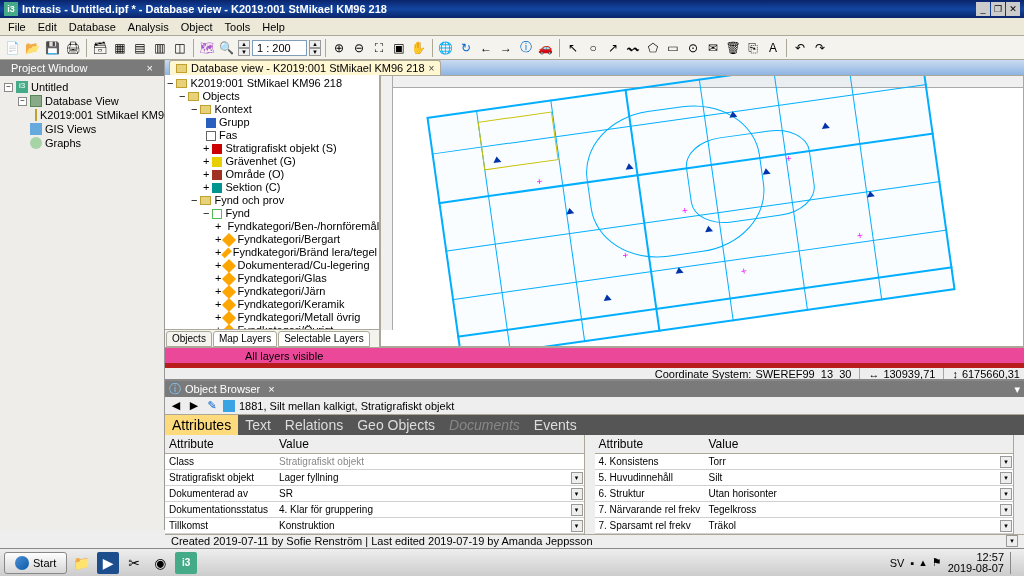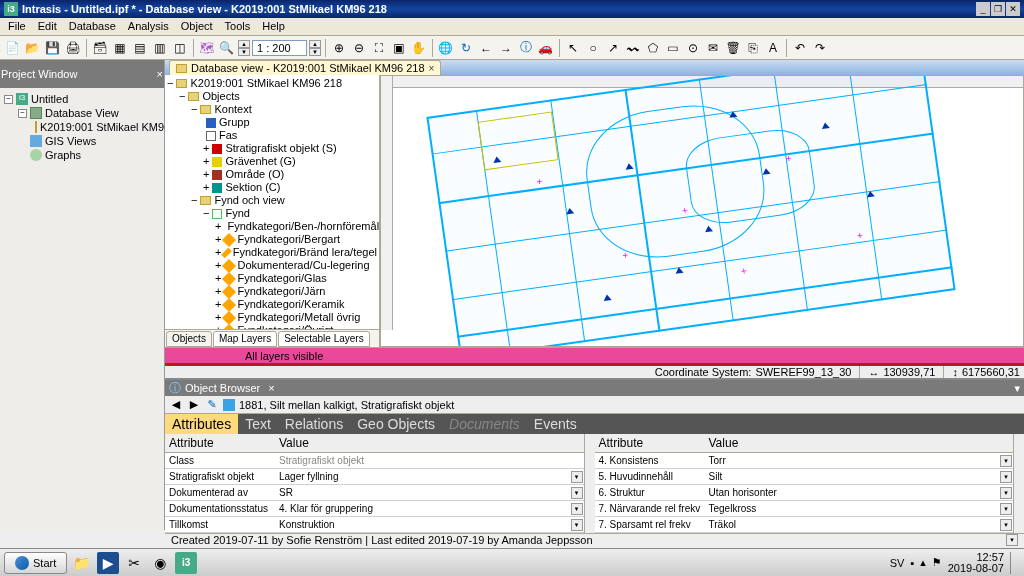--- a/index.html
+++ b/index.html
@@ -6,35 +6,35 @@
 body { width:1024px; height:576px; overflow:hidden; background:#eee; position:relative; }
 
 
 .titlebar { height:18px; background:linear-gradient(180deg,#0a246a,#1346a0,#0a246a); color:#fff; display:flex; align-items:center; padding:0 4px; }
 .titlebar .icon { width:14px; height:14px; background:#4a8; margin-right:4px; display:inline-flex; align-items:center; justify-content:center; font-size:9px; font-weight:bold; }
 .titlebar .title { flex:1; font-weight:bold; }
 .titlebar .winbtns { display:flex; gap:1px; }
 .titlebar .winbtn { width:14px; height:14px; background:#ccc; color:#000; display:flex; align-items:center; justify-content:center; font-size:9px; }
 
 
-.menubar { height:18px; background:#ece9d8; display:flex; align-items:flex-start; padding:0 2px; border-bottom:1px solid #aca899; }
+.menubar { height:18px; background:#ece9d8; display:flex; align-items:center; padding:0 2px; border-bottom:1px solid #aca899; }
 .menubar span { padding:2px 6px; }
 
 
 .toolbar { height:24px; background:#f4f3ee; border-bottom:1px solid #aca899; display:flex; align-items:center; padding:0 4px; gap:2px; }
 .tbtn { width:18px; height:18px; display:flex; align-items:center; justify-content:center; border:1px solid transparent; font-size:12px; }
 .tsep { width:1px; height:18px; background:#aca899; margin:0 2px; }
 .zoom-input { border:1px solid #7f9db9; padding:1px 4px; height:16px; width:55px; }
 .spinctl{ width:12px; height:16px; display:flex; flex-direction:column; }
 .spinctl div{ flex:1; border:1px solid #999; background:#eee; font-size:6px; display:flex; align-items:center; justify-content:center; }
 
 
 .main { display:flex; height:470px; }
 .pwcol { width:165px; background:#eeedea; border-right:1px solid #999; display:flex; flex-direction:column; }
-.pwhead { height:28px; background:#7a7a7a; color:#fff; padding:1px 1px; display:flex; align-items:center; justify-content:space-between; }
+.pwhead { height:16px; background:#7a7a7a; color:#fff; padding:1px 11px; display:flex; align-items:center; justify-content:space-between; }
 .pwtree { padding:4px; flex:1; }
 .tnode { display:flex; align-items:center; gap:3px; padding:1px 0; white-space:nowrap; }
 .tnode .pm { width:9px; height:9px; border:1px solid #888; display:flex; align-items:center; justify-content:center; font-size:8px; line-height:1; background:#fff; }
 .tnode .pm.blank { border:none; background:transparent; }
 .ticon { width:12px; height:12px; display:inline-block; }
 .ticon.folder { background:#e7d27a; border:1px solid #c0a030; }
 .ticon.db { background:#8a8; border:1px solid #585; }
 .ticon.graph { background:#a7d4a7; border-radius:50%; }
 .ticon.gis { background:#6ad; }
 .indent1 { padding-left:14px; } .indent2 { padding-left:28px; }
@@ -56,21 +56,21 @@
 .objtabs .ot.sel { background:#f4f3ee; }
 .layerstatus { height:16px; text-align:left; line-height:16px; font-size:10px; border-top:1px solid #aca899; background:#ec4899;}
 
 .mapcol { flex:1; position:relative; }
 .mapview { position:absolute; inset:0; background:#fff; overflow:hidden; border:1px solid #aca899;}
 .siteplan { position:absolute; left:60px; top:5px; width:500px; height:245px; transform:rotate(-8deg); }
 .siteplan .outl { position:absolute; inset:0; border:2px solid #00aeff; background:rgba(0,174,255,0.02);}
 .siteplan .line { position:absolute; background:#00aeff; }
 .siteplan .dotp { position:absolute; width:6px; height:6px; color:#f700ff; font-size:10px; }
 .siteplan .mark { position:absolute; width:0; height:0; border-left:4px solid transparent; border-right:4px solid transparent; border-bottom:6px solid #0033aa; }
-.sb { height:16px; background:#eee; border-top:3px solid #b91c1c; display:flex; align-items:center; font-size:10px; }
+.sb { height:16px; background:#eee; border-top:5px solid #b91c1c; display:flex; align-items:center; font-size:10px; }
 .sb .segr { margin-left:auto; display:flex; align-items:center; gap:4px; padding-right:4px;}
 .sb .sep { border-left:1px solid #aca899; height:12px; margin:0 4px;}
 .rulerv{position:absolute;left:0;top:0;bottom:16px;width:12px;background:#f0f0f0;border-right:1px solid #aaa;}
 .rulerh{position:absolute;left:12px;right:0;top:0;height:12px;background:#f0f0f0;border-bottom:1px solid #aaa;}
 
 
 .obwrap { flex:1; display:flex; flex-direction:column; border-top:2px solid #888;}
 .obhead { height:16px; background:#7a7a7a; color:#fff; display:flex; align-items:center; padding:0 4px; gap:4px;}
 .obhead .obicon{ color:#7fc8ff; font-size:12px;}
 .obcrumb { height:18px; background:#eee; border-bottom:1px solid #aca899; display:flex; align-items:center; gap:4px; padding:0 4px;}
@@ -274,21 +274,21 @@
               <span>Område (O)</span>
             </div>
           <div class="onode" style="padding-left:36px">
               <span class="pm">+</span>
               <span class="sqicon sq-cyan"></span>
               <span>Sektion (C)</span>
             </div>
           <div class="onode" style="padding-left:24px">
               <span class="pm">−</span>
               <span class="yellowfolder"></span>
-              <span>Fynd och view</span>
+              <span>Fynd och prov</span>
             </div>
           <div class="onode" style="padding-left:36px">
               <span class="pm">−</span>
               <span class="sqicon sq-border-green"></span>
               <span>Fynd</span>
             </div>
           <div class="onode" style="padding-left:48px">
               <span class="pm">+</span>
               <span class="sqicon sq-diam"></span>
               <span>Fyndkategori/Ben-/hornföremål</span>

